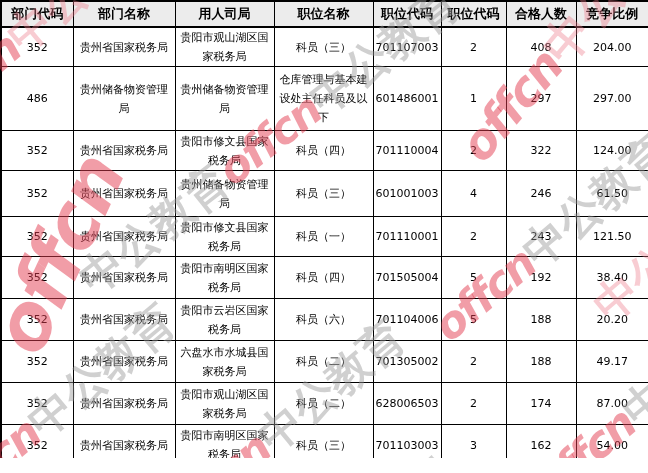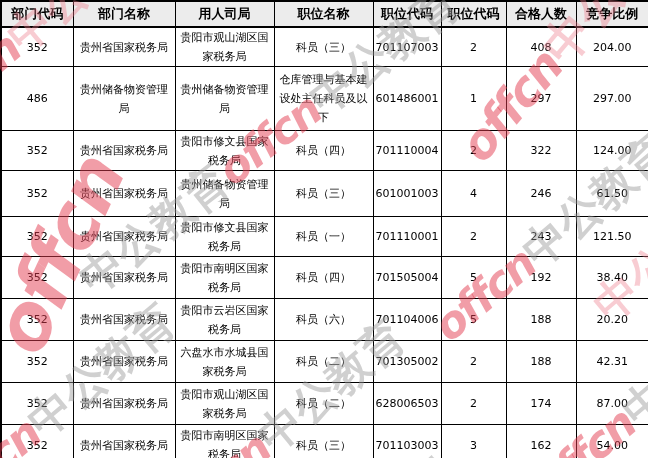--- a/index.html
+++ b/index.html
@@ -148,21 +148,21 @@
           <td>20.20</td>
         </tr>
         <tr>
           <td>352</td>
           <td>贵州省国家税务局</td>
           <td>六盘水市水城县国家税务局</td>
           <td>科员（二）</td>
           <td>701305002</td>
           <td>2</td>
           <td>188</td>
-          <td>42.31</td>
+          <td>49.17</td>
         </tr>
         <tr>
           <td>352</td>
           <td>贵州省国家税务局</td>
           <td>贵阳市观山湖区国家税务局</td>
           <td>科员（二）</td>
           <td>628006503</td>
           <td>2</td>
           <td>174</td>
           <td>87.00</td>

